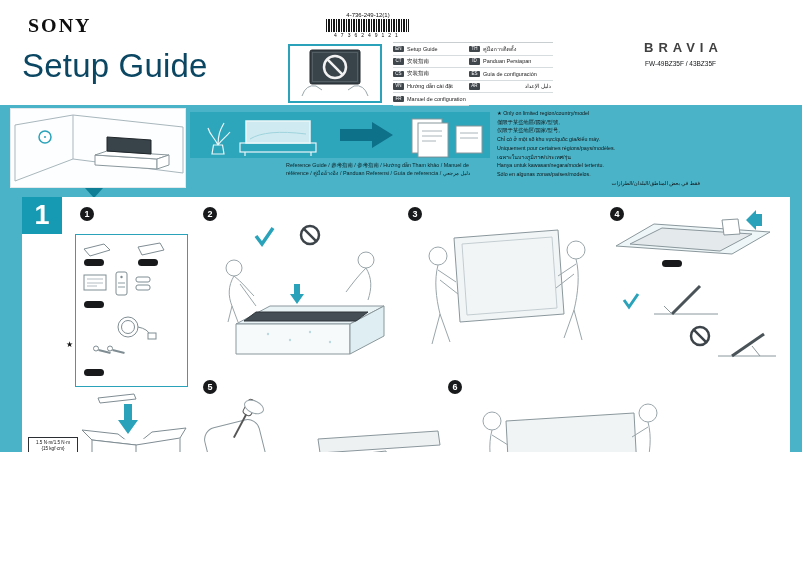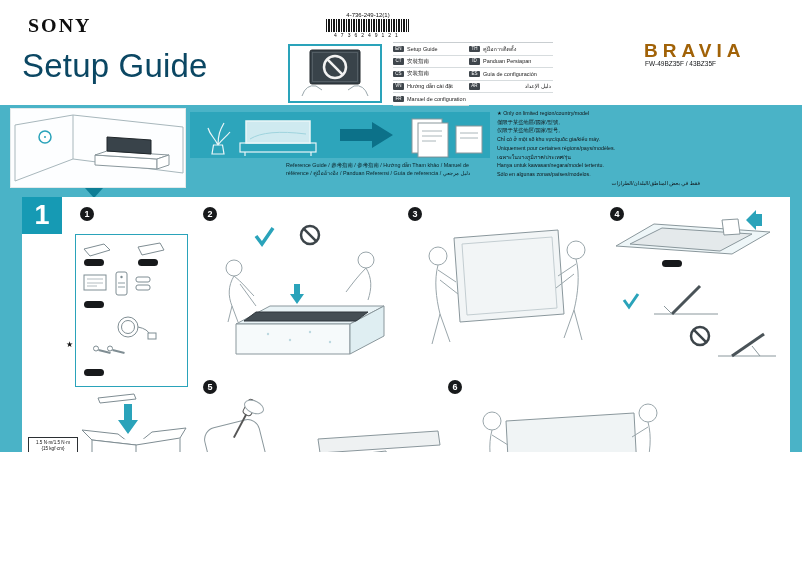--- a/index.html
+++ b/index.html
@@ -19,21 +19,21 @@
      border:2px solid #2aa3ba;box-sizing:border-box;}
   .lang-table{position:absolute;left:393px;top:42px;display:flex;border-top:1px solid #c9ced1;}
   .lang-col{display:flex;flex-direction:column;}
   .lang-col.c1{width:76px;}
   .lang-col.c2{width:84px;}
   .lang-row{display:flex;align-items:center;height:11.5px;border-bottom:1px solid #d7dcde;}
   .lang-badge{display:inline-block;min-width:9px;height:6.5px;background:#3f464c;color:#fff;
      font-size:4.5px;line-height:6.5px;text-align:center;border-radius:1px;padding:0 1px;}
   .lang-label{font-size:5.5px;color:#1c1c1c;margin-left:3px;white-space:nowrap;}
   .lang-label.ar{flex:1;text-align:right;direction:rtl;margin-right:2px;}
-  .bravia{position:absolute;left:644px;top:40px;font-size:19px;font-weight:700;letter-spacing:5px;color:#a16207;}
+  .bravia{position:absolute;left:644px;top:40px;font-size:13px;font-weight:700;letter-spacing:5px;color:#404040;}
   .models{position:absolute;left:645px;top:60px;font-size:6.5px;color:#15171a;}
   
   .room-box{position:absolute;left:10px;top:108px;width:176px;height:80px;background:#fdfeff;border:1px solid #e4eaeb;box-sizing:border-box;}
   .down-arrow{position:absolute;left:85px;top:188px;width:0;height:0;border-left:9px solid transparent;
      border-right:9px solid transparent;border-top:10px solid #0d7e96;}
   .ref-panel{position:absolute;left:190px;top:112px;width:300px;height:46px;background:#2da5bb;}
   .ref-caption{position:absolute;left:286px;top:161px;width:204px;font-size:5.4px;line-height:1.55;color:#0b2228;}
   .region-note{position:absolute;left:497px;top:109px;width:203px;font-size:5.3px;line-height:1.65;color:#101417;}
   .region-note .ar{text-align:right;direction:rtl;}
   

